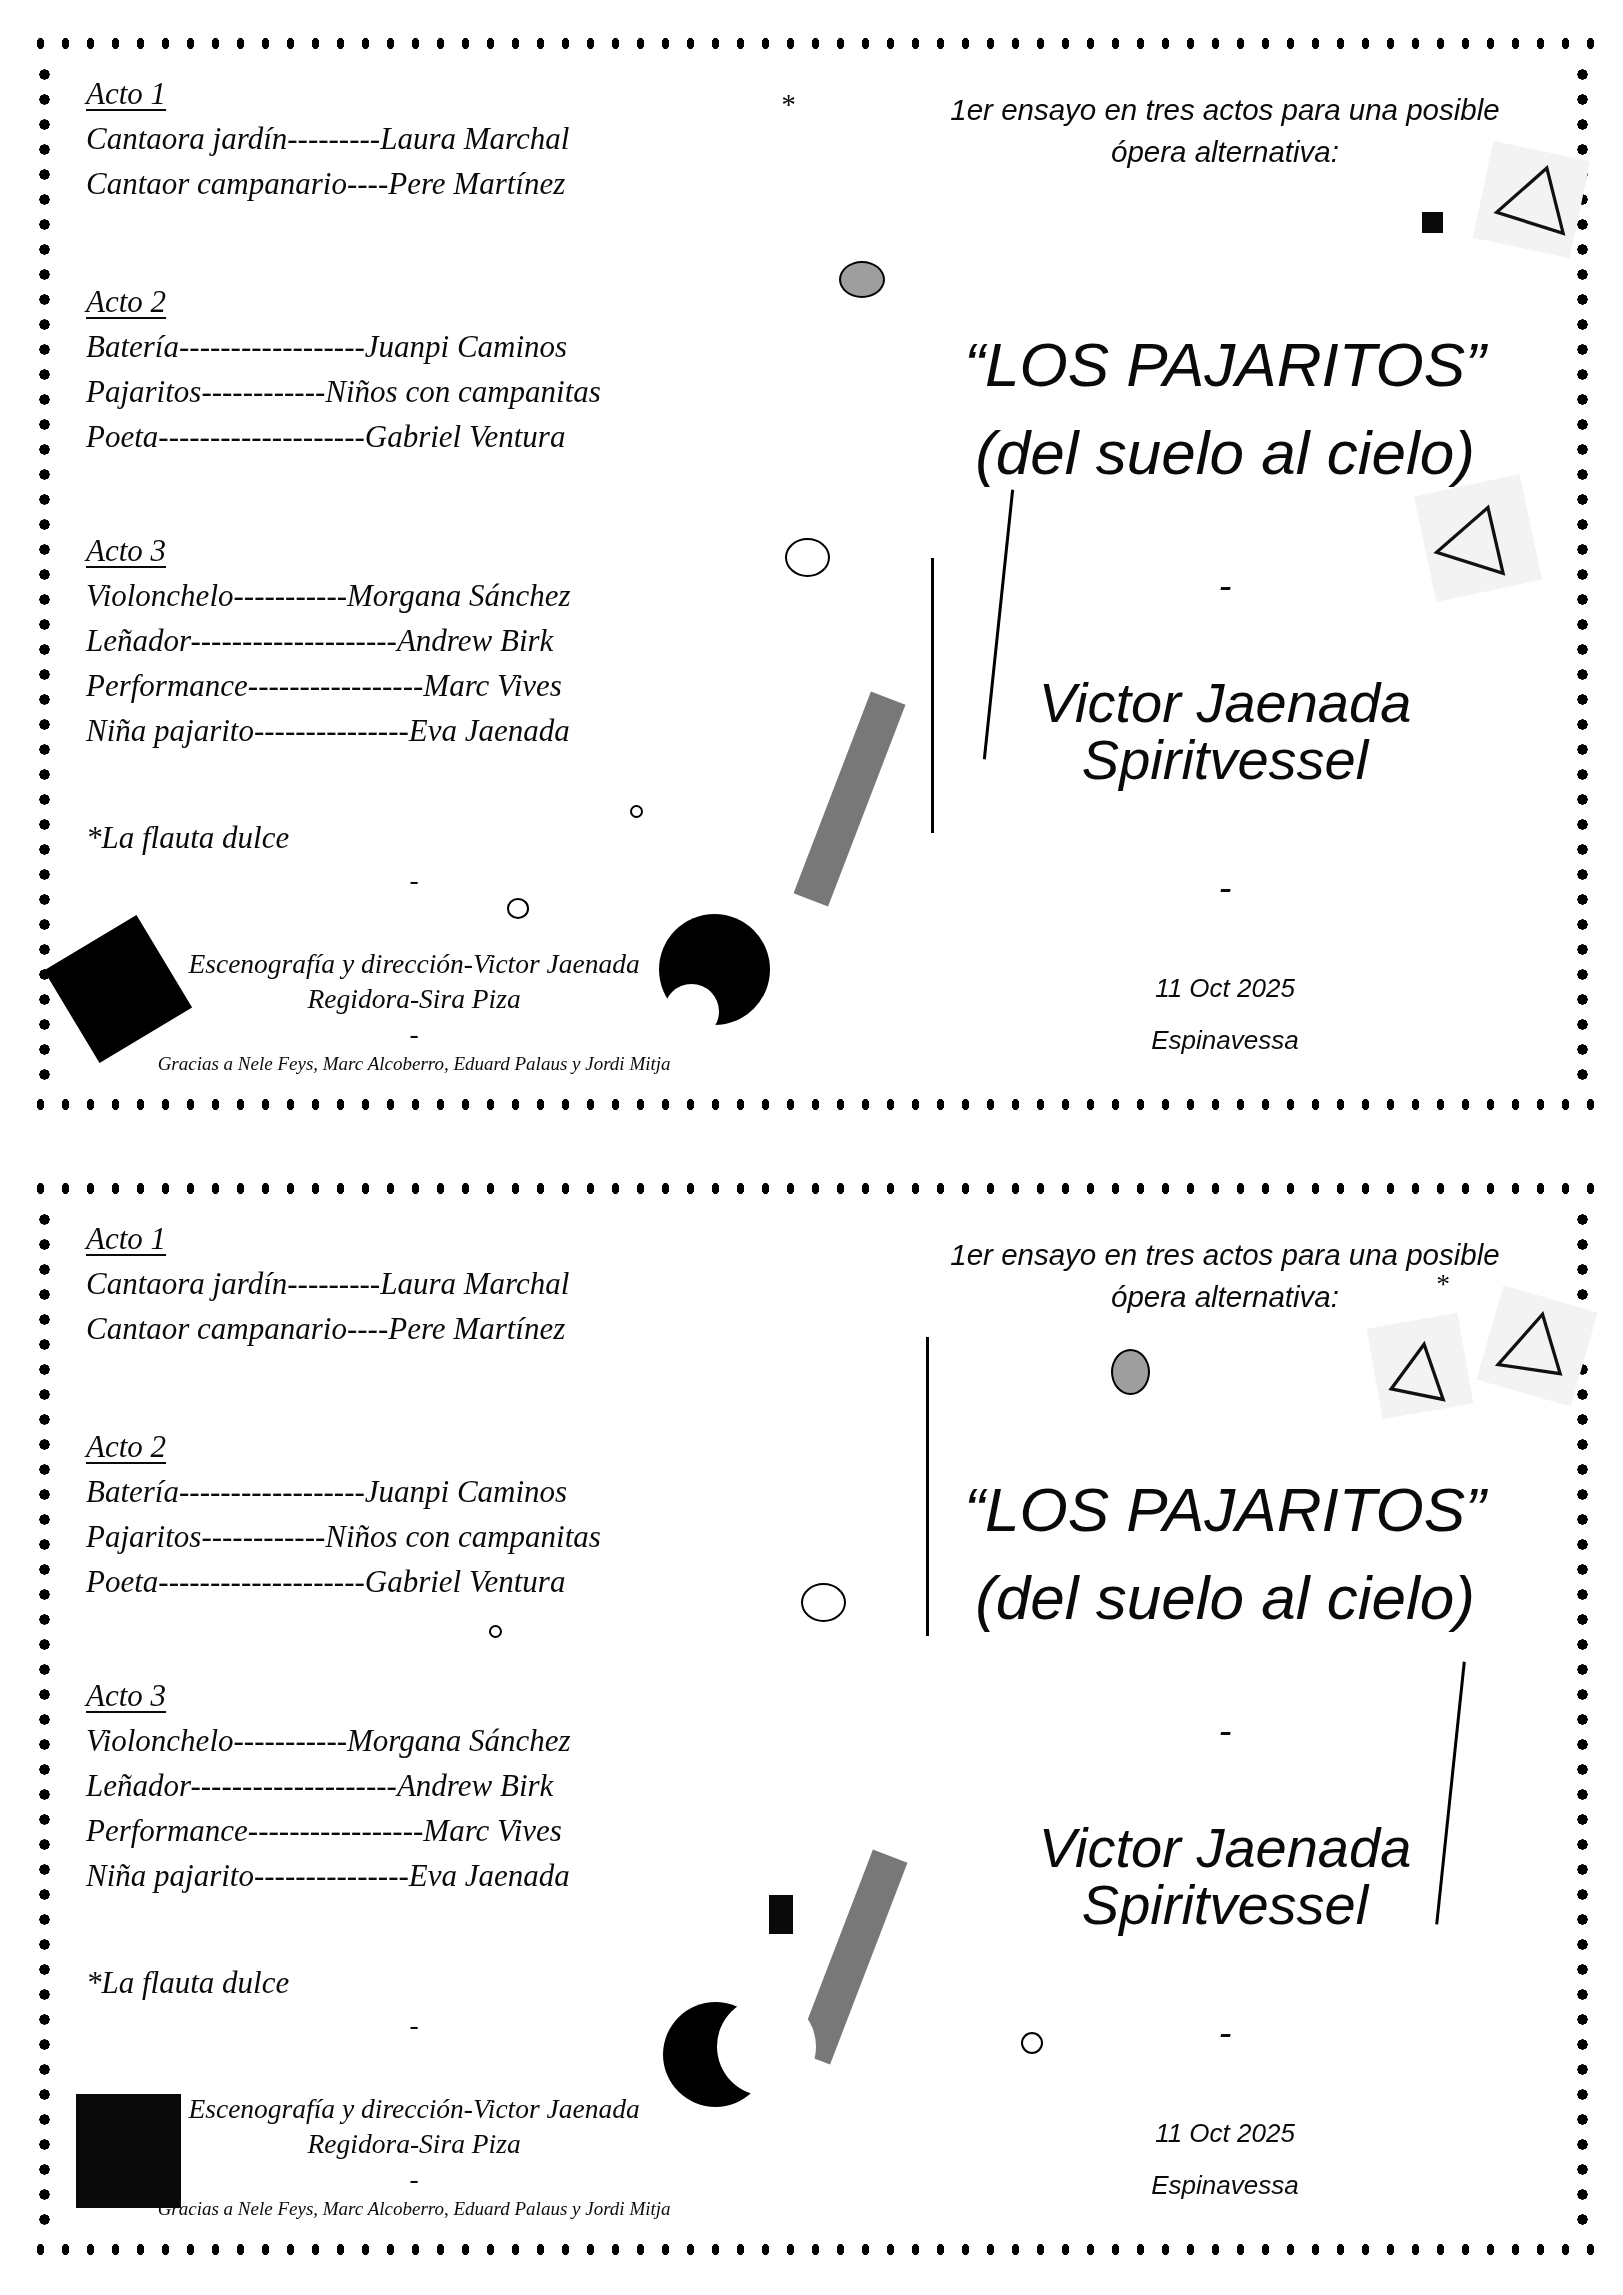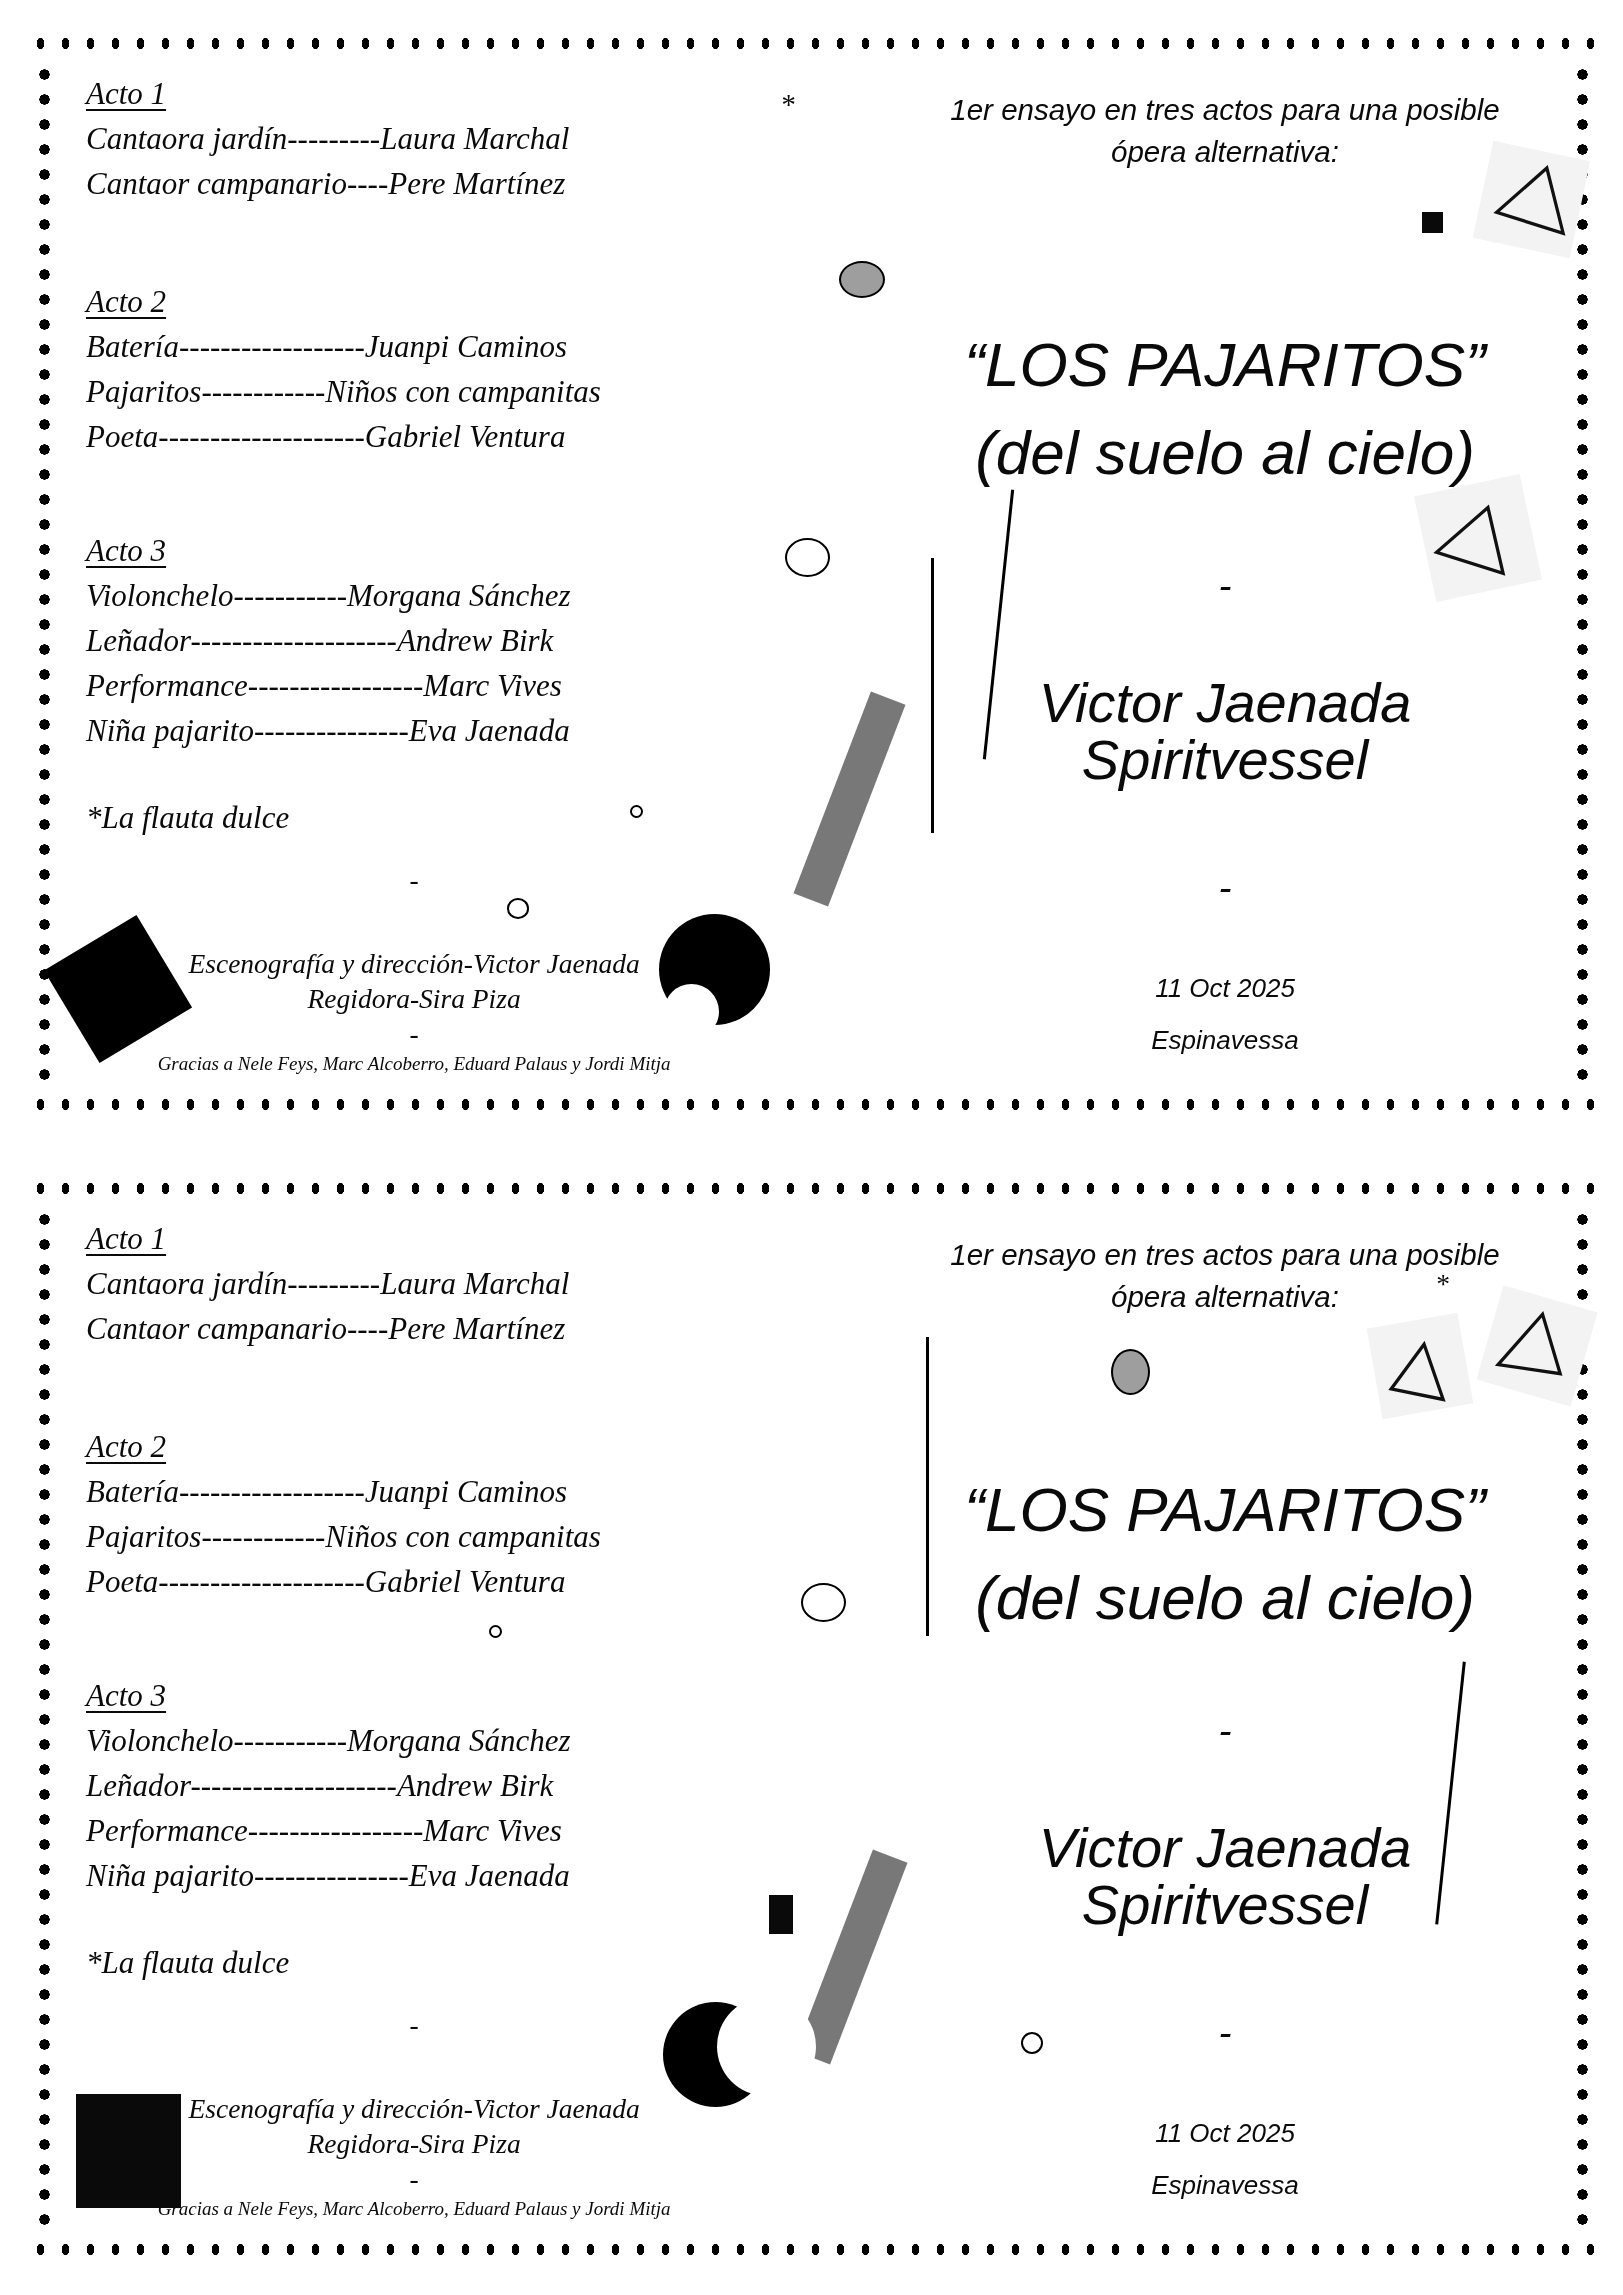--- a/index.html
+++ b/index.html
@@ -30,21 +30,21 @@
   .dotcol.right{left:1574px}
 
   
   .left-col{
     position:absolute;left:84px;top:71px;width:720px;
     font-size:31px;line-height:45px;z-index:2;
   }
   .act-title{text-decoration:underline;text-decoration-thickness:2px;text-underline-offset:4.6px;}
   .act--2{margin-top:73px}
   .act--3{margin-top:69px}
-  .footnote{margin-top:42px}
+  .footnote{margin-top:62px}
 
   
   .c-line{position:absolute;left:19.6px;width:785px;text-align:center;font-size:27.5px;line-height:37px;z-index:2;}
   .c-dash1{top:861px}
   .c-dir{top:945px}
   .c-reg{top:980px}
   .c-dash2{top:1015px}
   .c-thanks{top:1045px;font-size:19px}
 
   

